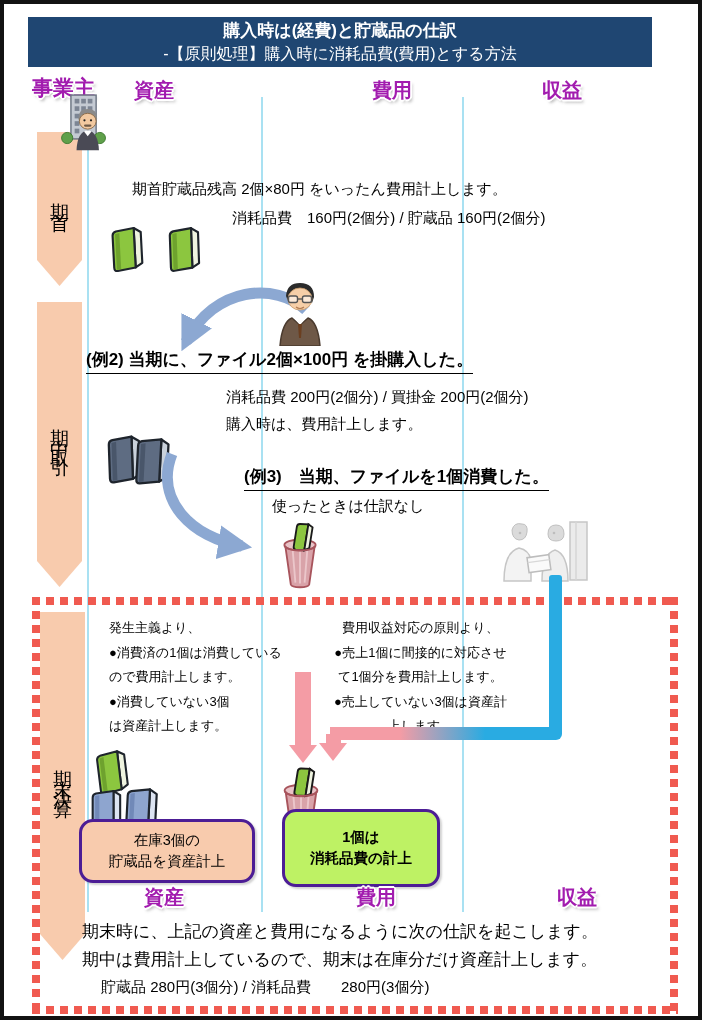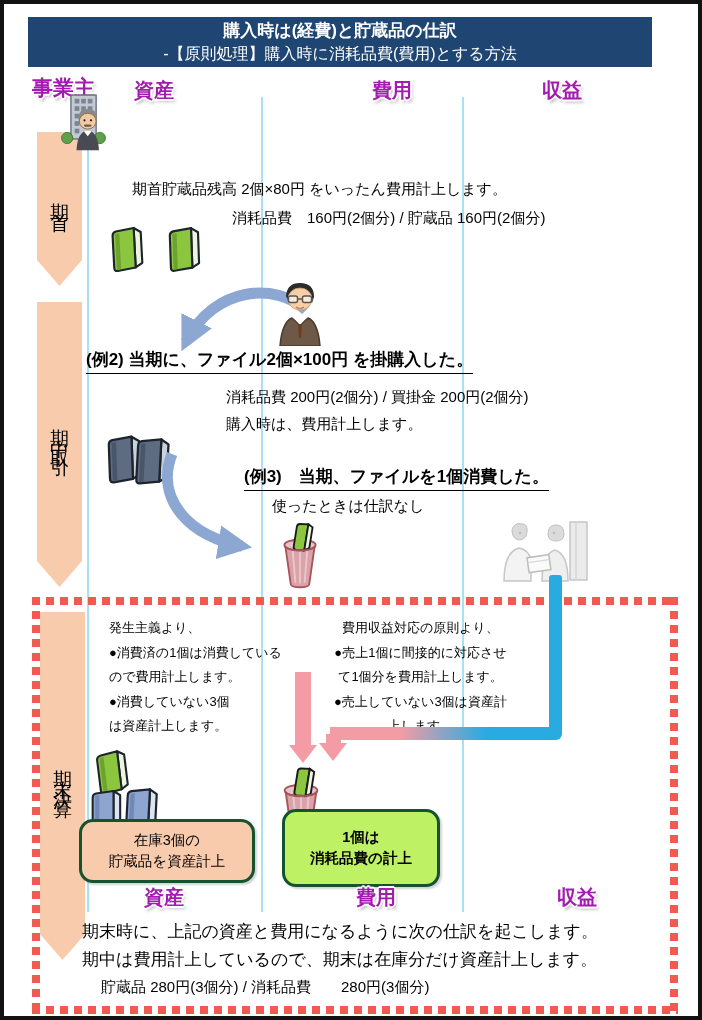--- a/index.html
+++ b/index.html
@@ -27,21 +27,21 @@
     filter:drop-shadow(2.5px 2.5px 2px rgba(120,120,120,.45));}
   .ribbon-label{margin:auto;padding-bottom:22px;writing-mode:vertical-rl;text-orientation:upright;
     font-size:19px;letter-spacing:10px;color:#000;}
 
   
   .ex-h{font-size:17px;font-weight:bold;white-space:nowrap;border-bottom:1.5px solid #000;padding-bottom:2px;}
   .ex-t{font-size:15px;white-space:nowrap;}
   .note{font-size:13px;line-height:24.5px;white-space:pre-line;}
 
   
-  .callout{border:3px solid #14532d;border-radius:14px;display:flex;align-items:center;justify-content:center;
+  .callout{border:3px solid #4c1d95;border-radius:14px;display:flex;align-items:center;justify-content:center;
     text-align:center;white-space:pre-line;line-height:1.45;box-shadow:2px 2px 2px rgba(130,130,130,.35);}
   .callout.orange{background:#F8CBAD;font-size:14.5px;}
   .callout.pink{background:#bef264;font-size:14.5px;font-weight:bold;}
 
   
   .dash-h{height:8px;background:repeating-linear-gradient(90deg,#F05A50 0 8px,transparent 8px 14px);}
   .dash-v{width:8px;background:repeating-linear-gradient(180deg,#F05A50 0 8px,transparent 8px 14px);}
 
   
   .pink-shaft{background:#F49CA5;}

